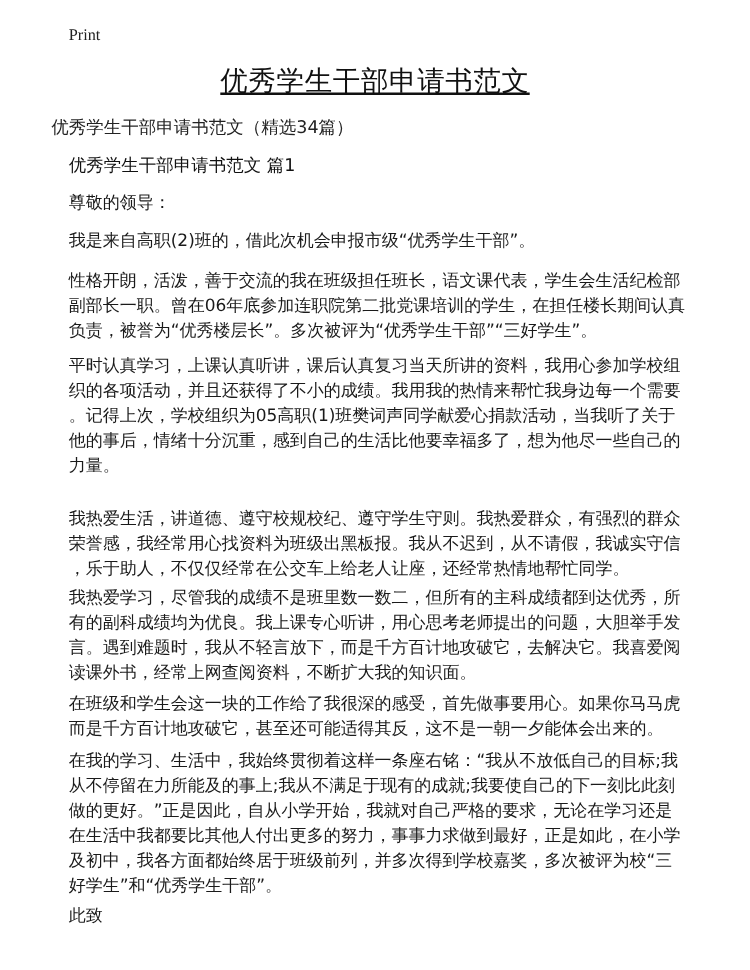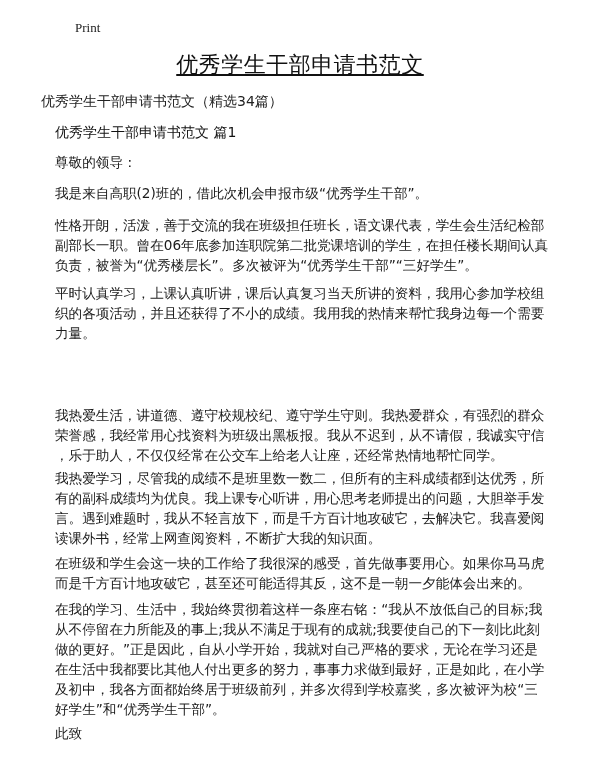--- a/index.html
+++ b/index.html
@@ -2,21 +2,21 @@
 <html><head>
 <meta charset="utf-8">
 <style>
   html, body { margin: 0; padding: 0; background: #ffffff; }
   body {
     width: 600px; height: 776px; overflow: hidden; position: relative;
     font-family: "DejaVu Sans", sans-serif; color: #111111;
   }
   .print-label {
     position: absolute; left: 55px; top: 20px;
-    font-family: "Liberation Serif", serif; font-size: 13px; color: #222; margin-left: 20px;
+    font-family: "Liberation Serif", serif; font-size: 13px; color: #222;
   }
   .title {
     position: absolute; left: 0; width: 600px; top: 50px;
     text-align: center; font-size: 22px; color: #111; letter-spacing: 0.5px; text-decoration: underline;
   }
   .subtitle { position: absolute; left: 41px; top: 93px; font-size: 14px; color: #222; }
   .section-heading { position: absolute; left: 55px; top: 124px; font-size: 14px; font-weight: normal; color: #111; }
   .para { position: absolute; left: 55px; width: 505px; font-size: 13.6px; line-height: 20px; color: #1a1a1a; }
   .para .line { display: block; white-space: nowrap; }
 </style>
@@ -38,20 +38,22 @@
 
 <div class="para" style="top:215px">
   <span class="line">性格开朗，活泼，善于交流的我在班级担任班长，语文课代表，学生会生活纪检部</span>
   <span class="line">副部长一职。曾在06年底参加连职院第二批党课培训的学生，在担任楼长期间认真</span>
   <span class="line">负责，被誉为“优秀楼层长”。多次被评为“优秀学生干部”“三好学生”。</span>
 </div>
 
 <div class="para" style="top:283px">
   <span class="line">平时认真学习，上课认真听讲，课后认真复习当天所讲的资料，我用心参加学校组</span>
   <span class="line">织的各项活动，并且还获得了不小的成绩。我用我的热情来帮忙我身边每一个需要</span>
+  <span class="line">。记得上次，学校组织为05高职(1)班樊词声同学献爱心捐款活动，当我听了关于</span>
+  <span class="line">他的事后，情绪十分沉重，感到自己的生活比他要幸福多了，想为他尽一些自己的</span>
   <span class="line">力量。</span>
 </div>
 
 <div class="para" style="top:405px">
   <span class="line">我热爱生活，讲道德、遵守校规校纪、遵守学生守则。我热爱群众，有强烈的群众</span>
   <span class="line">荣誉感，我经常用心找资料为班级出黑板报。我从不迟到，从不请假，我诚实守信</span>
   <span class="line">，乐于助人，不仅仅经常在公交车上给老人让座，还经常热情地帮忙同学。</span>
 </div>
 
 <div class="para" style="top:468px">

